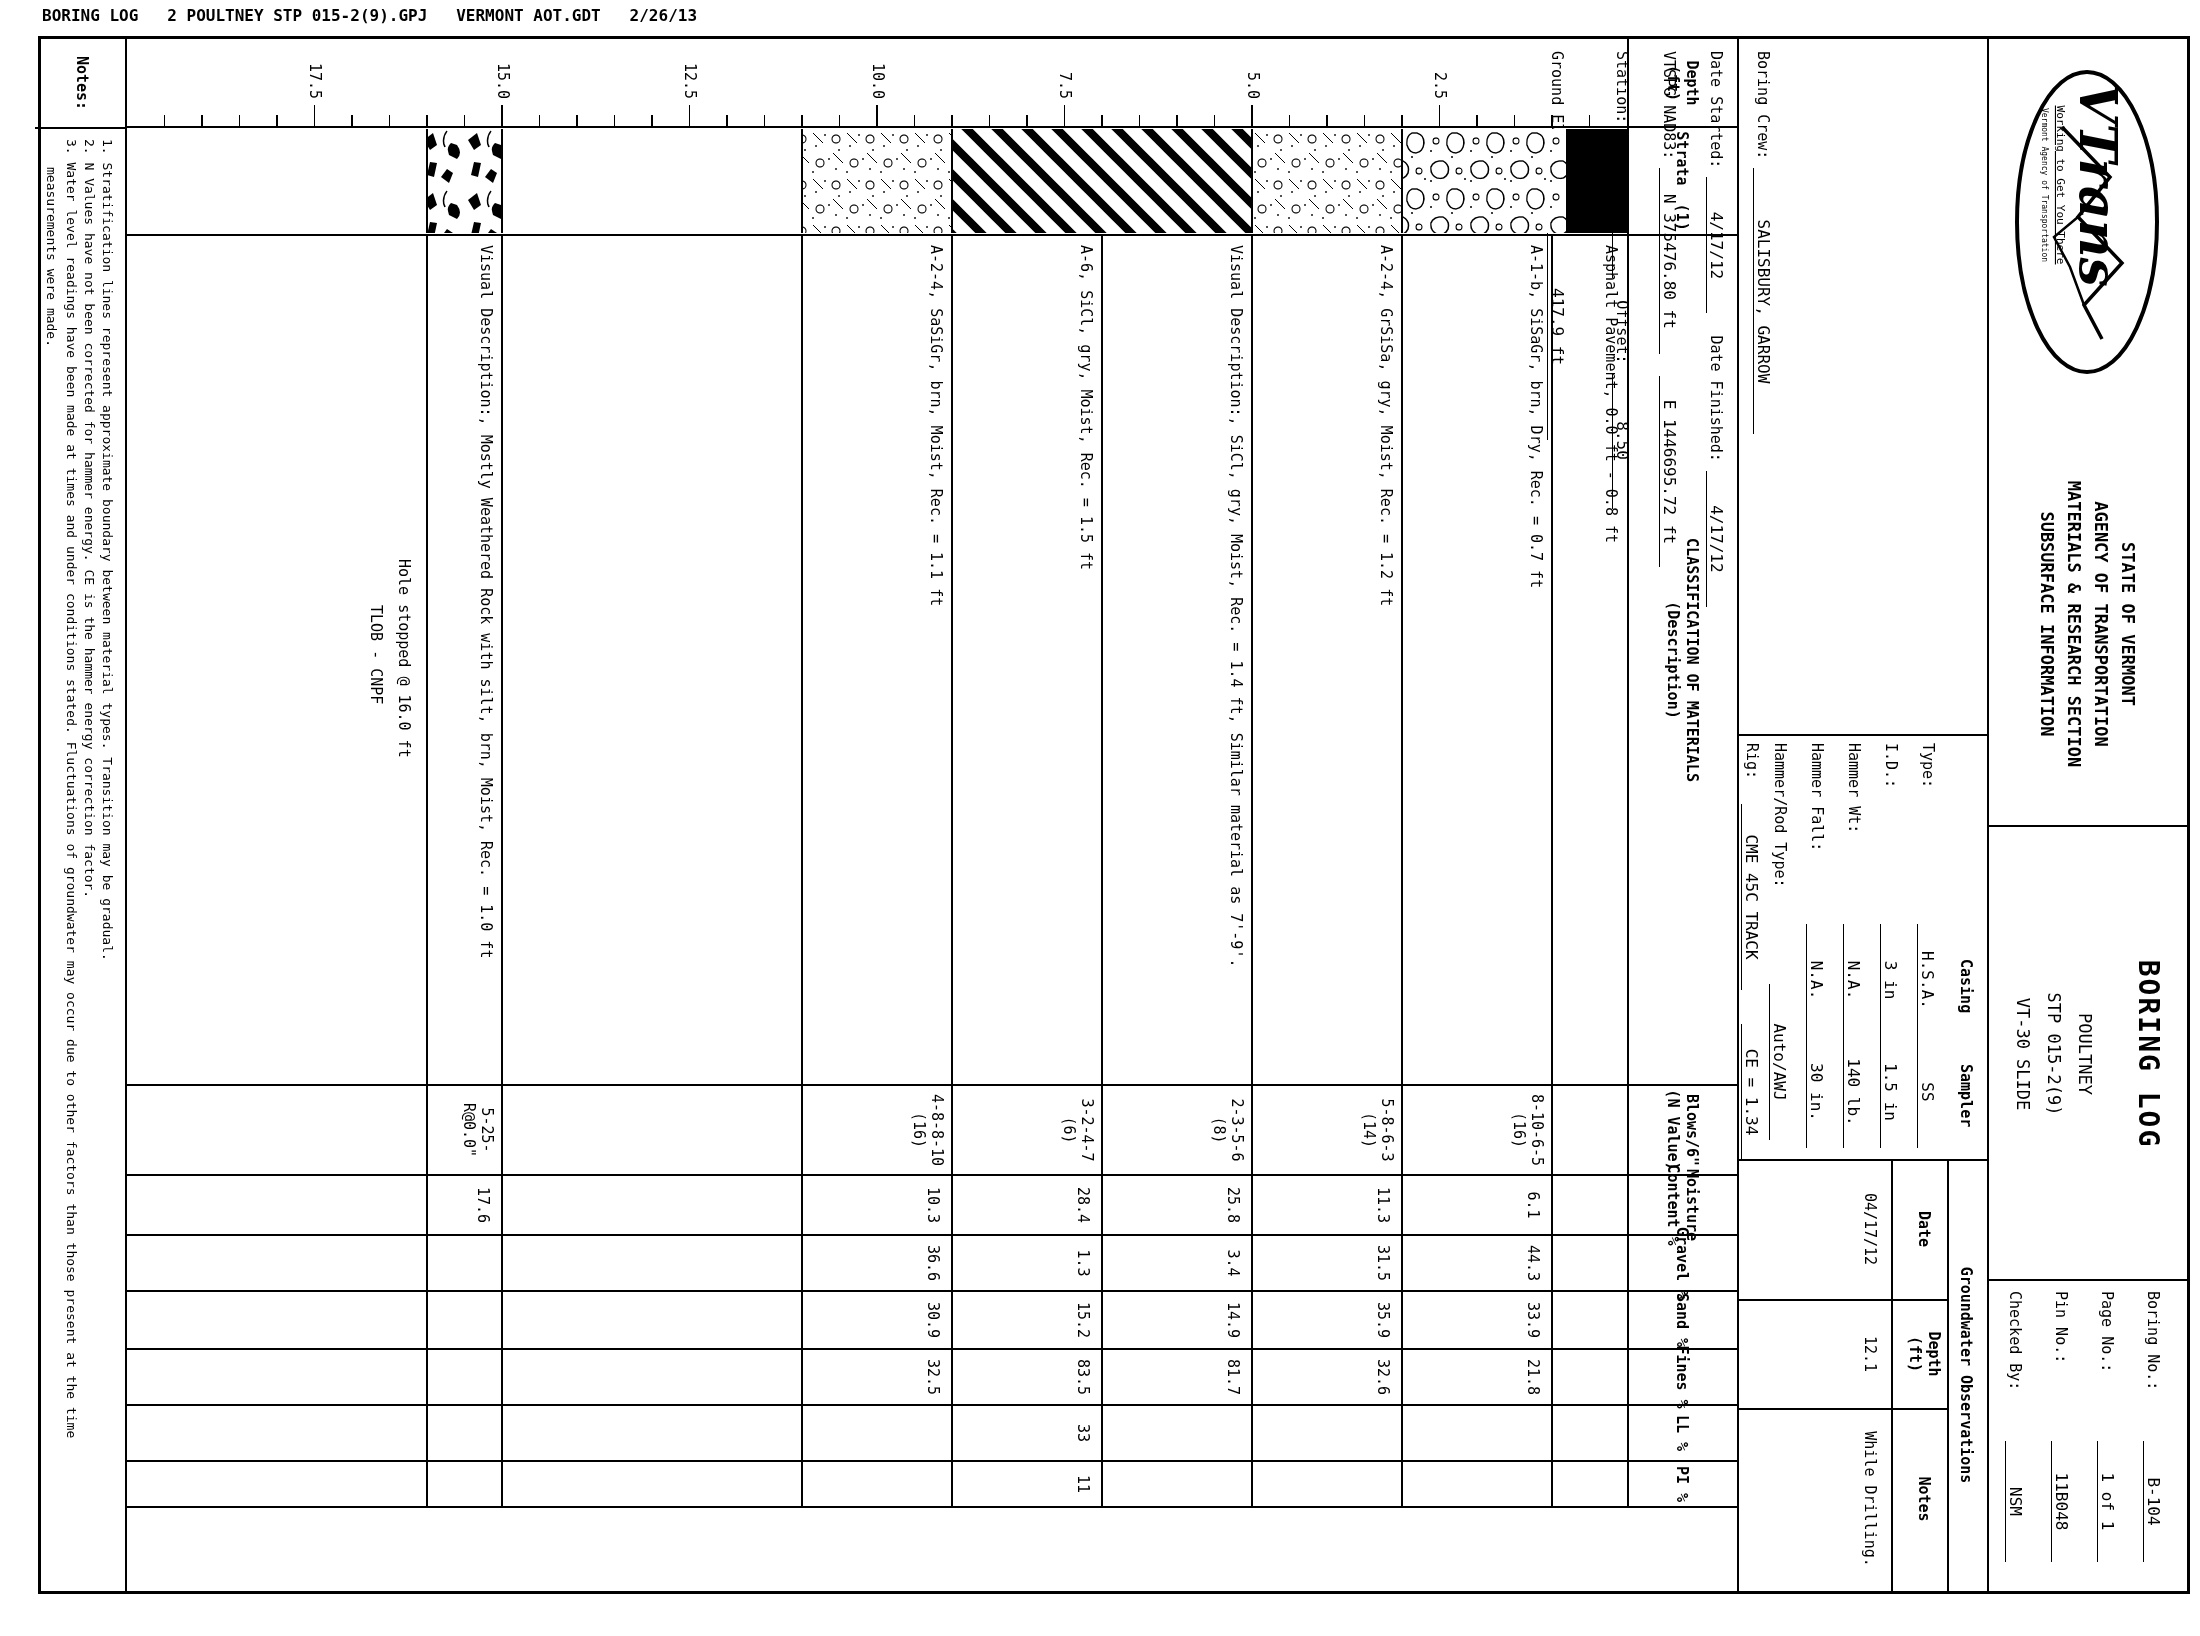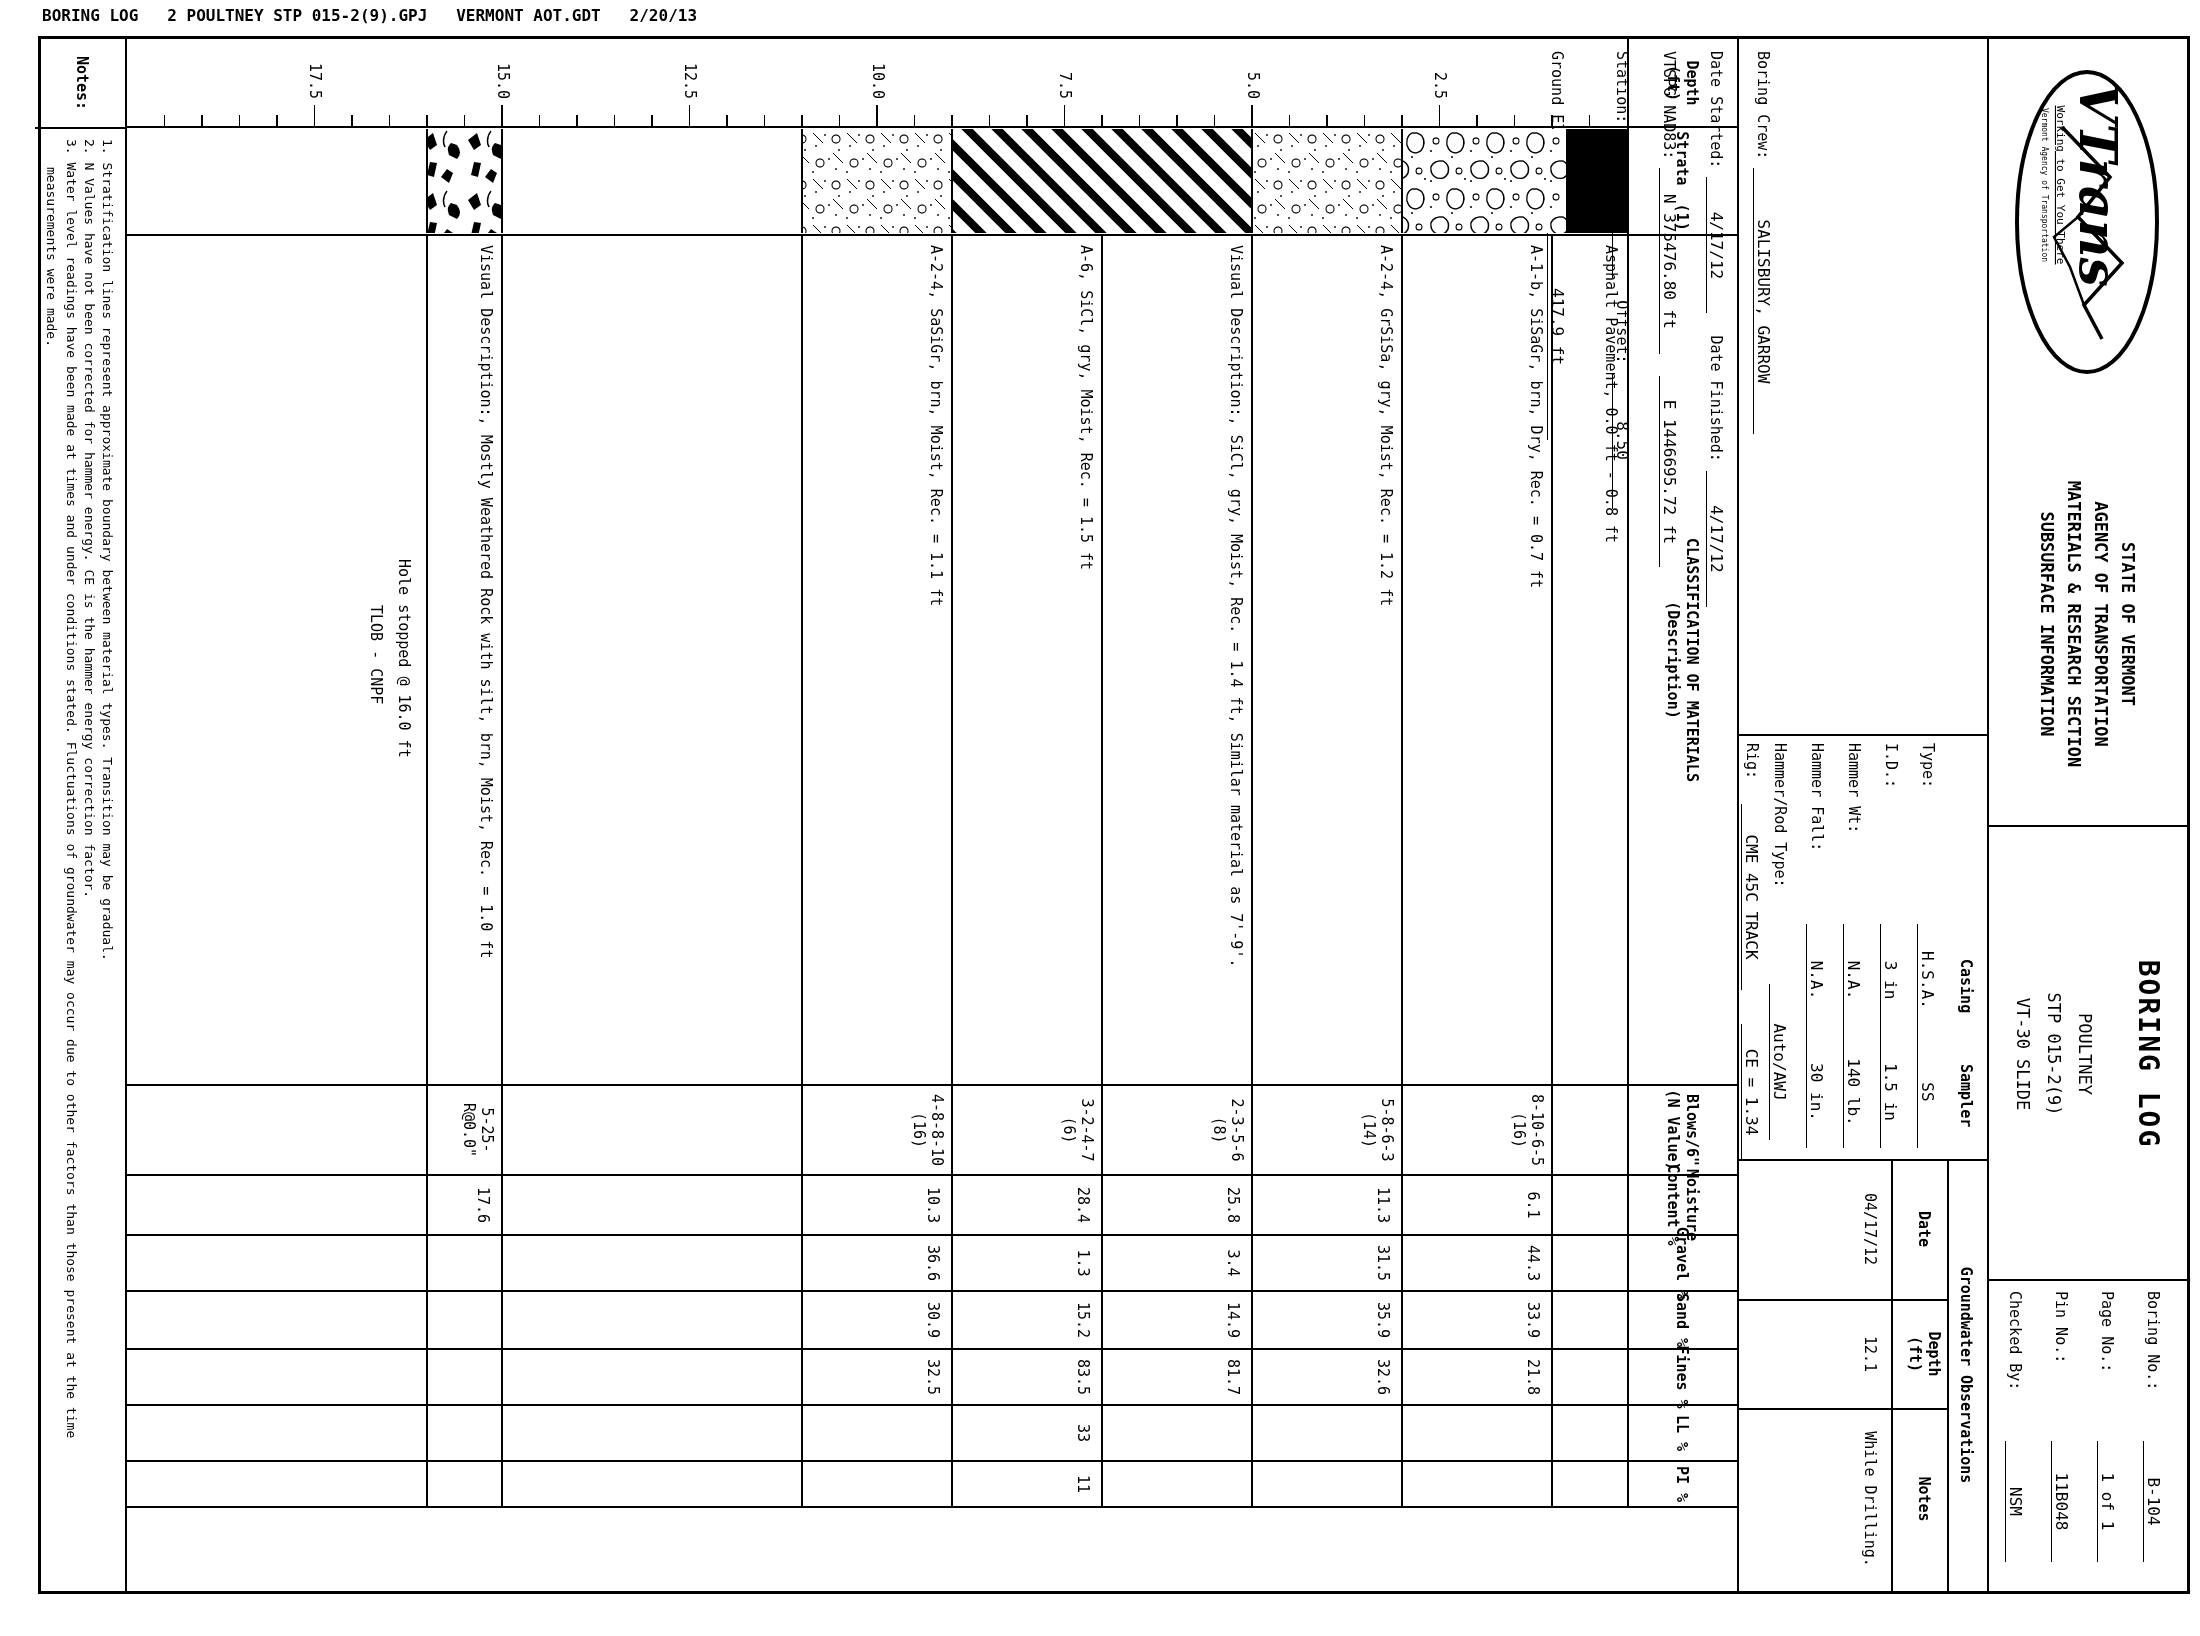--- a/index.html
+++ b/index.html
@@ -22,21 +22,21 @@
   .org{font-size:17px;line-height:27px;text-align:center;white-space:pre;font-weight:bold;}
   .note-line{position:absolute;font-size:13px;white-space:pre;}
   .val{position:absolute;font-size:15px;text-align:center;white-space:pre;line-height:18px;}
   .ruler-num{position:absolute;font-size:15px;text-align:right;width:56px;}
   .tick{position:absolute;background:#000;height:1.5px;}
 </style>
 </head>
 <body>
 
 <div class="sheet">
-  <div class="file-header">BORING LOG   2 POULTNEY STP 015-2(9).GPJ   VERMONT AOT.GDT   2/20/13</div>
+  <div class="file-header">BORING LOG   2 POULTNEY STP 015-2(9).GPJ   VERMONT AOT.GDT   2/26/13</div>
 
   <div class="portrait" id="portrait">
 
     <div class="abs" id="title-row" style="left:0;top:0;width:1552px;height:200px;">
       <svg class="abs" style="left:28px;top:25px;" width="310" height="150" viewBox="0 0 310 150">
         <ellipse cx="155" cy="75" rx="150" ry="70" fill="none" stroke="#000" stroke-width="4"></ellipse>
         <path d="M60 100 L110 52 L150 84 L196 40 L238 78 L272 60" fill="none" stroke="#000" stroke-width="3.5"></path>
         <path d="M150 84 L170 108 L200 92 L238 78" fill="none" stroke="#000" stroke-width="2.5"></path>
         <text x="118" y="82" font-size="52" font-family="DejaVu Serif, serif" font-style="italic" font-weight="bold" text-anchor="middle">VTrans</text>
         <text x="118" y="105" font-size="11" font-family="DejaVu Sans Mono, monospace" text-anchor="middle" text-decoration="underline">Working to Get You There</text>

